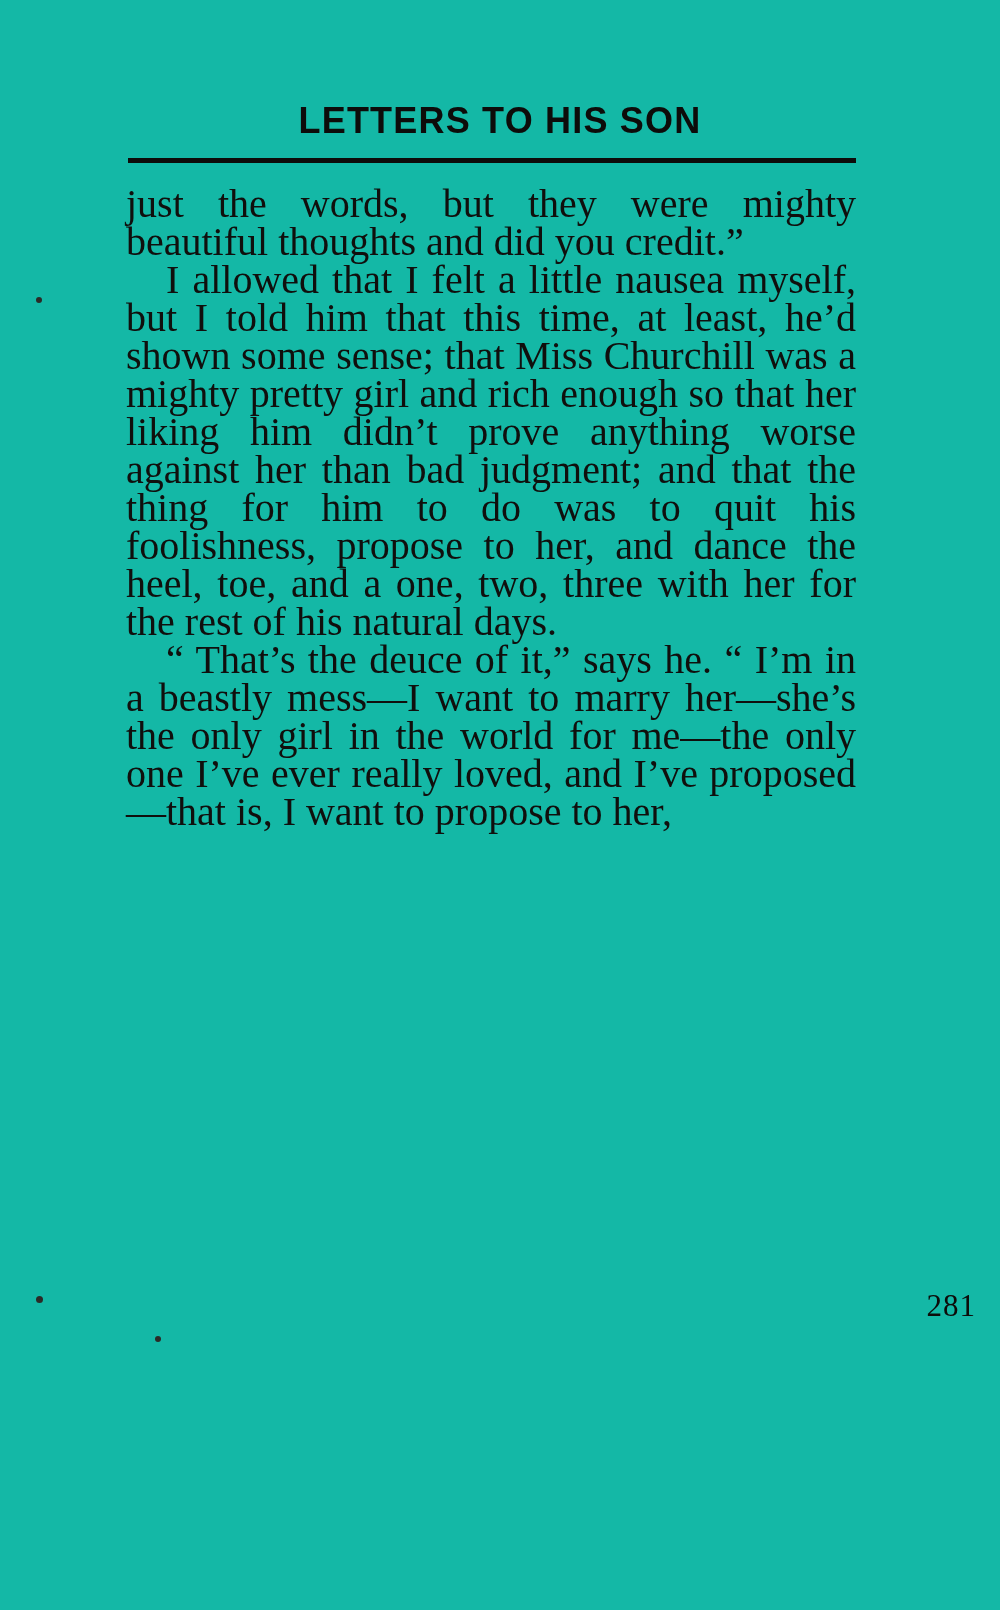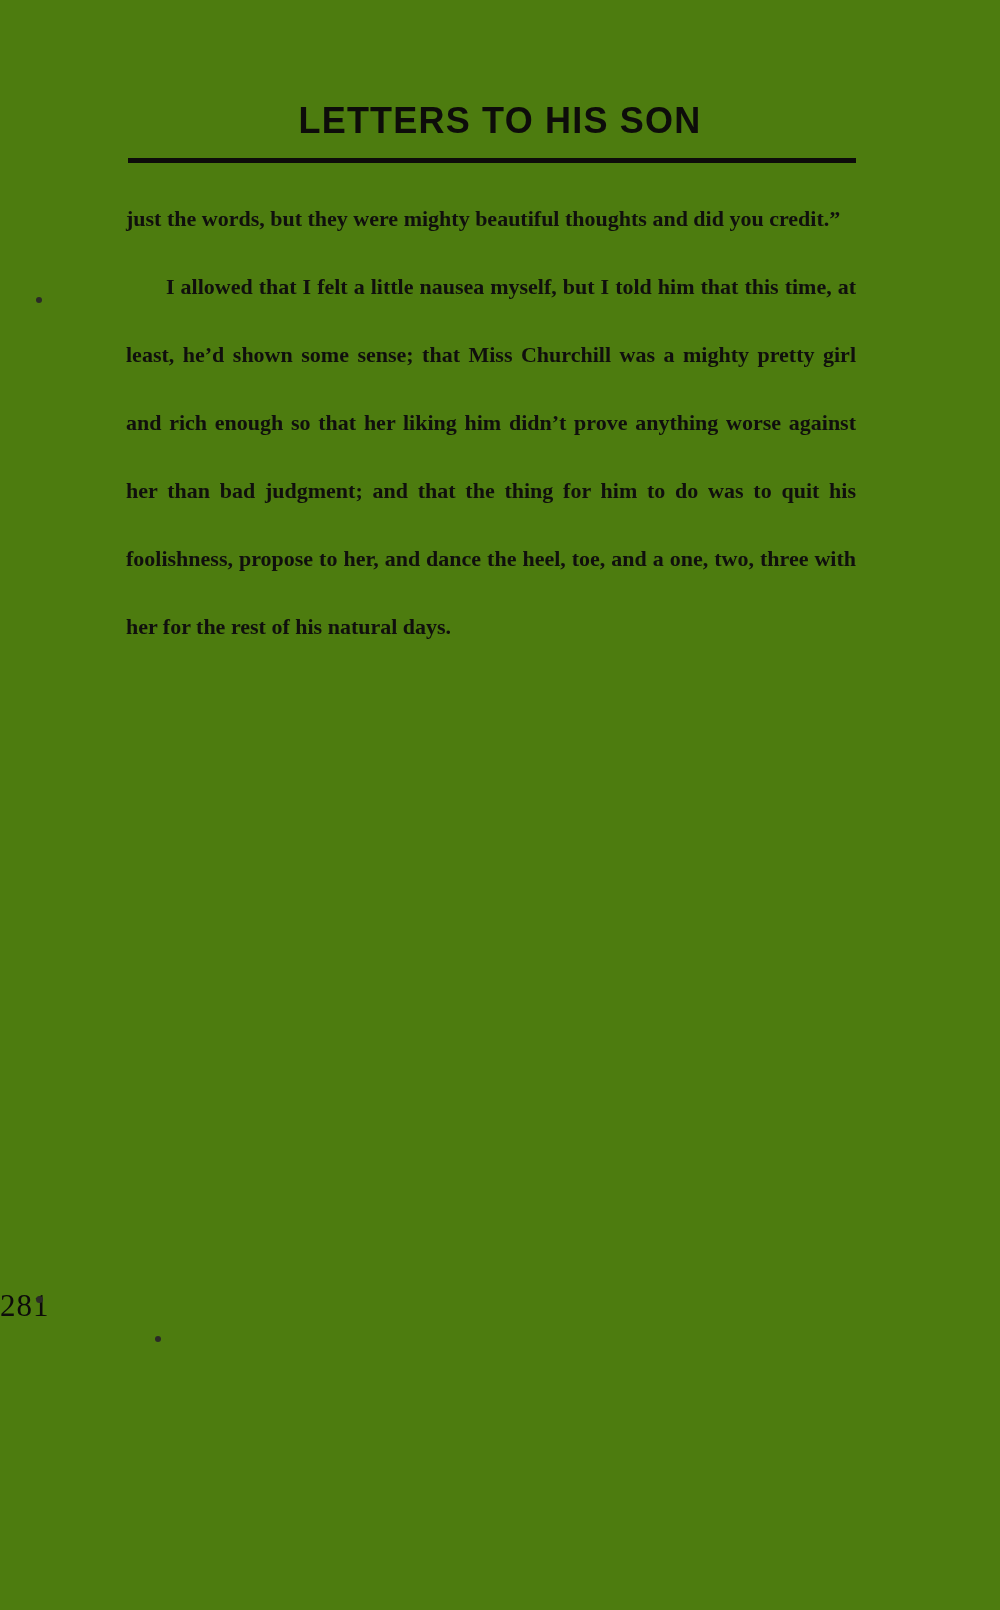--- a/index.html
+++ b/index.html
@@ -14,21 +14,21 @@
     font-family: "Liberation Serif", serif;
     color: #100f0d;
     overflow: hidden;
   }
   .page {
     position: absolute;
     left: 0;
     top: 0;
     width: 1000px;
     height: 1610px;
-    background: #4d7c0f;
+    background: #14b8a6;
   }
   .running-head {
     position: absolute;
     left: 0;
     top: 100px;
     width: 1000px;
     text-align: center;
     font-family: "Liberation Sans", sans-serif;
     font-weight: 700;
     font-size: 36px;
@@ -41,43 +41,43 @@
     top: 158px;
     width: 728px;
     height: 5px;
     background: #0d0c0a;
   }
   .body-col {
     position: absolute;
     left: 126px;
     top: 185px;
     width: 730px;
-    font-size: 22px;
-    line-height: 68px;
+    font-size: 40px;
+    line-height: 38px;
     color: #100f0d;
-    font-weight: bold;
   }
   .para {
     margin: 0;
     text-align: justify;
     text-justify: inter-word;
   }
   .para.indent {
     text-indent: 40px;
   }
   .folio {
     position: absolute;
     left: 0;
     top: 1288px;
     width: 964px;
-    text-align: left;
+    text-align: right;
     font-size: 31px;
     font-family: "Liberation Serif", serif;
     letter-spacing: 1px;
     color: #0d0c0a;
+    padding-left: 12px;
   }
   .speck {
     position: absolute;
     background: #2b2a27;
     border-radius: 50%;
   }
   .speck.s1 { left: 36px;  top: 297px;  width: 6px; height: 6px; }
   .speck.s2 { left: 36px;  top: 1296px; width: 7px; height: 7px; }
   .speck.s3 { left: 155px; top: 1336px; width: 6px; height: 6px; }
 </style>
@@ -86,20 +86,21 @@
 
 <div class="page">
 
   <div class="running-head">LETTERS TO HIS SON</div>
 
   <div class="head-rule"></div>
 
   <div class="body-col">
     <p class="para">just the words, but they were mighty beautiful thoughts and did you credit.”</p>
     <p class="para indent">I allowed that I felt a little nausea myself, but I told him that this time, at least, he’d shown some sense; that Miss Churchill was a mighty pretty girl and rich enough so that her liking him didn’t prove anything worse against her than bad judgment; and that the thing for him to do was to quit his foolishness, propose to her, and dance the heel, toe, and a one, two, three with her for the rest of his natural days.</p>
+    <p class="para indent">“ That’s the deuce of it,” says he.  “ I’m in a beastly mess—I want to marry her—she’s the only girl in the world for me—the only one I’ve ever really loved, and I’ve proposed—that is, I want to propose to her,</p>
   </div>
 
   <div class="folio">281</div>
 
   <div class="speck s1"></div>
   <div class="speck s2"></div>
   <div class="speck s3"></div>
 
 </div>
 

